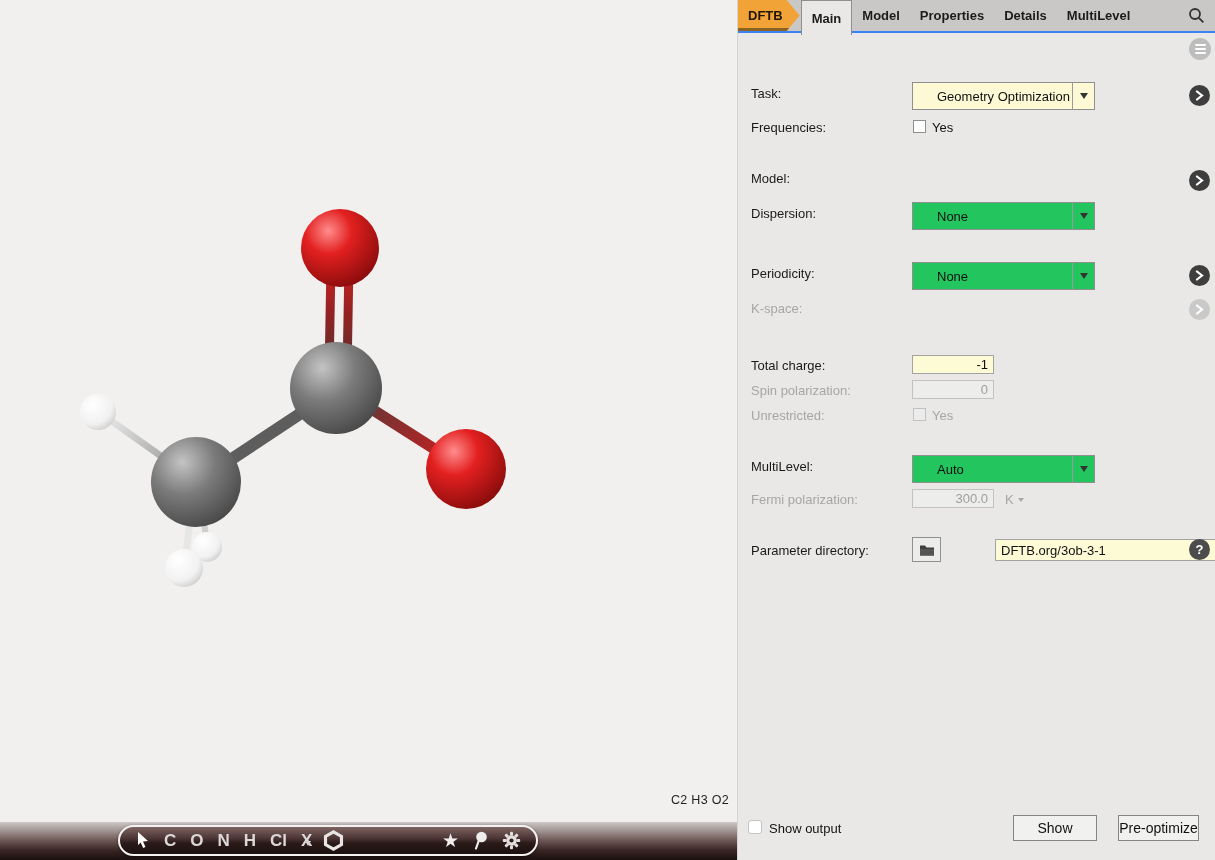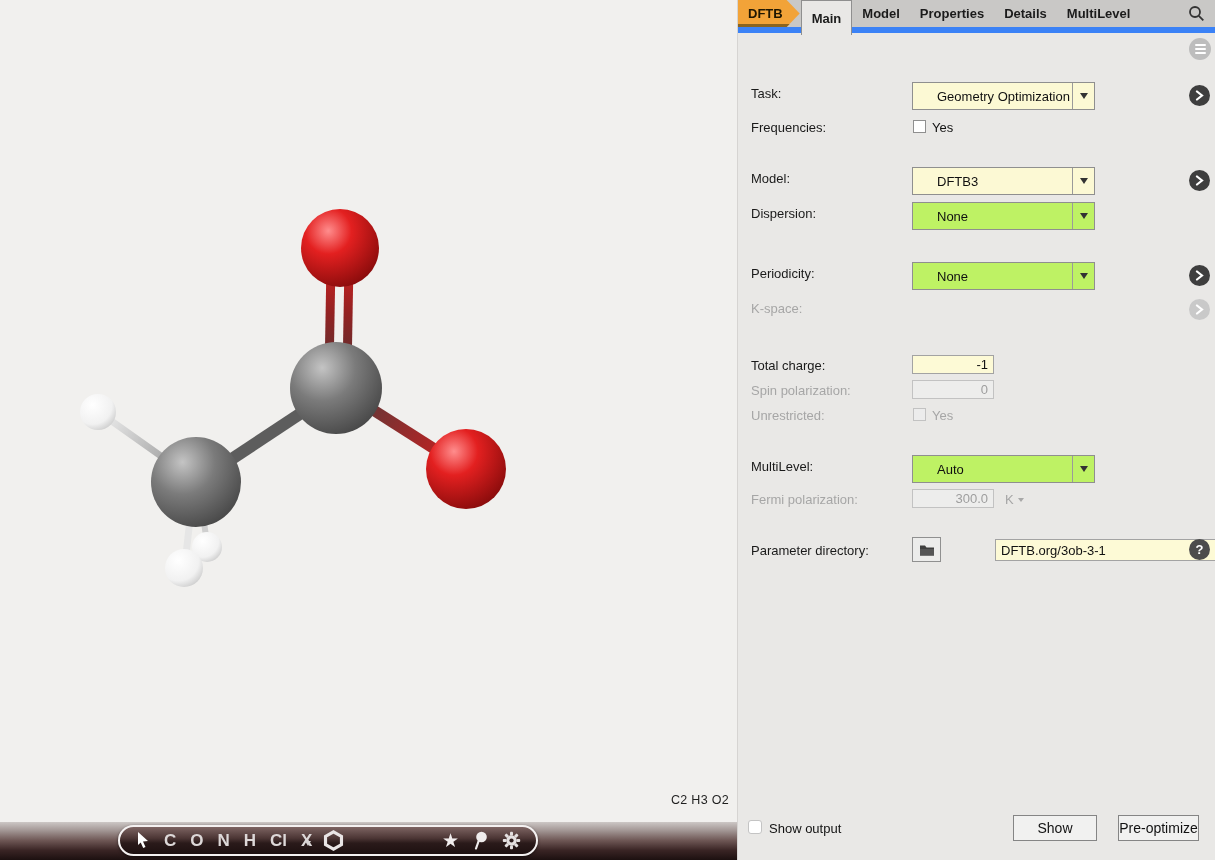--- a/index.html
+++ b/index.html
@@ -23,21 +23,21 @@
   .pill .ico:last-child { margin-right:0; }
   .star-glyph { color:#f1eded; font-size:19px; line-height:1; }
   .xcaret { width:0; height:0; border-left:3.5px solid transparent; border-right:3.5px solid transparent;
     border-top:5px solid #d8d3d3; margin:6px 12px 0 -9px; }
 
   
   .panel { position:absolute; left:737px; top:0; width:478px; height:860px; background:#e9e8e6;
            border-left:1px solid #d6d4d2; }
 
   .tabbar { position:absolute; left:0; top:0; width:478px; height:33px; background:#c9c8c6;
-            border-bottom:6px solid #3b82f6; display:flex; align-items:stretch; }
+            border-bottom:2px solid #3b82f6; display:flex; align-items:stretch; }
   .pennant { position:relative; z-index:2; background:#f2a338; color:#201700; font-weight:700; font-size:13px;
     display:flex; align-items:center; padding:0 17px 0 10px;
     clip-path:polygon(0 0, calc(100% - 13px) 0, 100% 50%, calc(100% - 13px) 100%, 0 100%);
     box-shadow:inset 0 -3px 0 #8a6420; }
   .tab { font-size:13px; font-weight:700; color:#1b1b1b; display:flex; align-items:center;
          padding:8px 10px; cursor:default; }
   .tab.active { background:#e9e8e6; border:1px solid #8f8f8f; border-bottom:none; height:35px; z-index:3; margin-left:1px; }
   .searchbox { margin-left:auto; display:flex; align-items:center; padding-right:11px; }
 
   .menu-circle { position:absolute; left:451px; top:38px; width:22px; height:22px; border-radius:50%;
@@ -46,21 +46,21 @@
 
   .lbl { position:absolute; left:13px; font-size:13px; color:#1a1a1a; white-space:nowrap; }
   .lbl.dis { color:#a6a6a6; }
 
   .dd { position:absolute; left:174px; width:183px; height:28px; border:1px solid #8f8f8f;
         background:#fcf9d4; display:flex; align-items:stretch; }
   .dd .val { flex:1; display:flex; align-items:center; padding-left:24px; font-size:13px; color:#101010; }
   .dd .btn { width:22px; border-left:1px solid #9a9a9a; display:flex; align-items:center; justify-content:center; }
   .arrow-dn { width:0; height:0; border-left:4px solid transparent; border-right:4px solid transparent;
               border-top:6px solid #333; }
-  .dd.gray { background:#bef264; }
+  .dd.gray { background:#22c55e; }
   .dd.dis { background:#e9e9e8; border-color:#bababa; }
   .dd.dis .val { color:#a0a0a0; }
   .dd.dis .btn { border-left-color:#c0c0c0; }
   .dd.dis .arrow-dn { border-top-color:#a8a8a8; }
 
   .chev { position:absolute; left:451px; width:21px; height:21px; border-radius:50%; background:#3e3e3e;
           display:flex; align-items:center; justify-content:center; }
   .chev.dis { background:#c9c9c9; }
   .help  { position:absolute; left:451px; width:21px; height:21px; border-radius:50%; background:#4c4c4c;
            color:#fff; font-size:13px; font-weight:700; display:flex; align-items:center; justify-content:center; }
@@ -224,26 +224,20 @@
       <svg width="9" height="11" viewBox="0 0 9 11">
           <polyline points="2,1.5 7,5.5 2,9.5" fill="none" stroke="#fff" stroke-width="2.2" stroke-linecap="round"></polyline>
         </svg>
     </div>
 
     <div class="lbl" style="top:120px;">Frequencies:</div>
     <div class="cb" style="left:175px; top:120px;"></div>
     <div class="cb-lbl" style="left:194px; top:120px;">Yes</div>
 
     <div class="lbl" style="top:171px;">Model:</div>
-    <div class="dd" style="top:167px;">
-      <span class="val">DFTB3</span>
-      <span class="btn">
-          <span class="arrow-dn"></span>
-        </span>
-    </div>
     <div class="chev" style="top:170px;">
       <svg width="9" height="11" viewBox="0 0 9 11">
           <polyline points="2,1.5 7,5.5 2,9.5" fill="none" stroke="#fff" stroke-width="2.2" stroke-linecap="round"></polyline>
         </svg>
     </div>
 
     <div class="lbl" style="top:206px;">Dispersion:</div>
     <div class="dd gray" style="top:202px;">
       <span class="val">None</span>
       <span class="btn">

